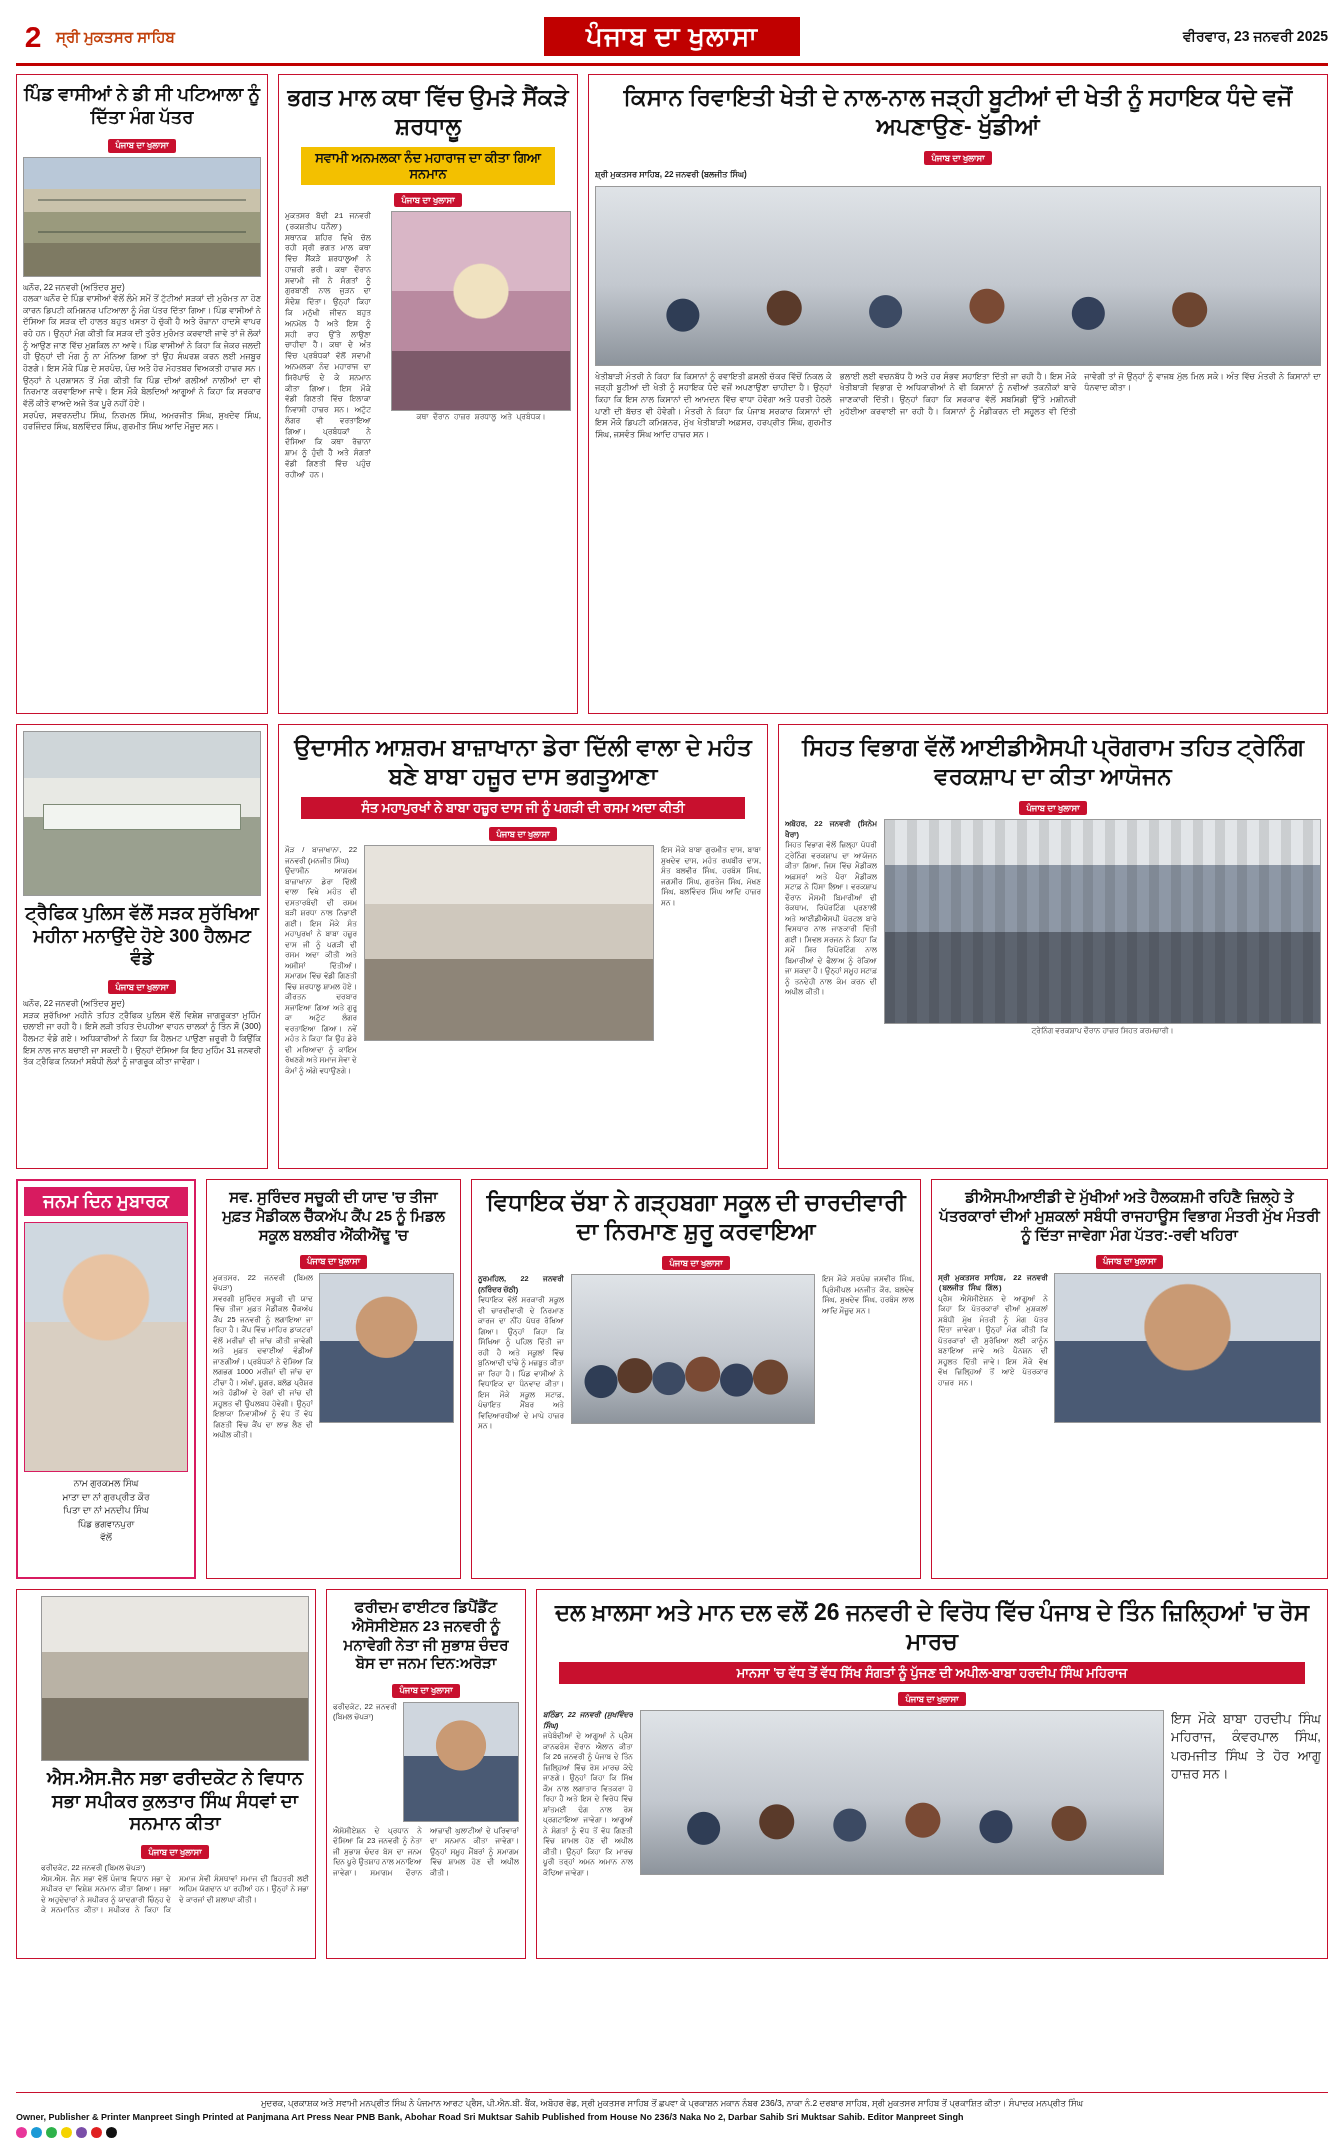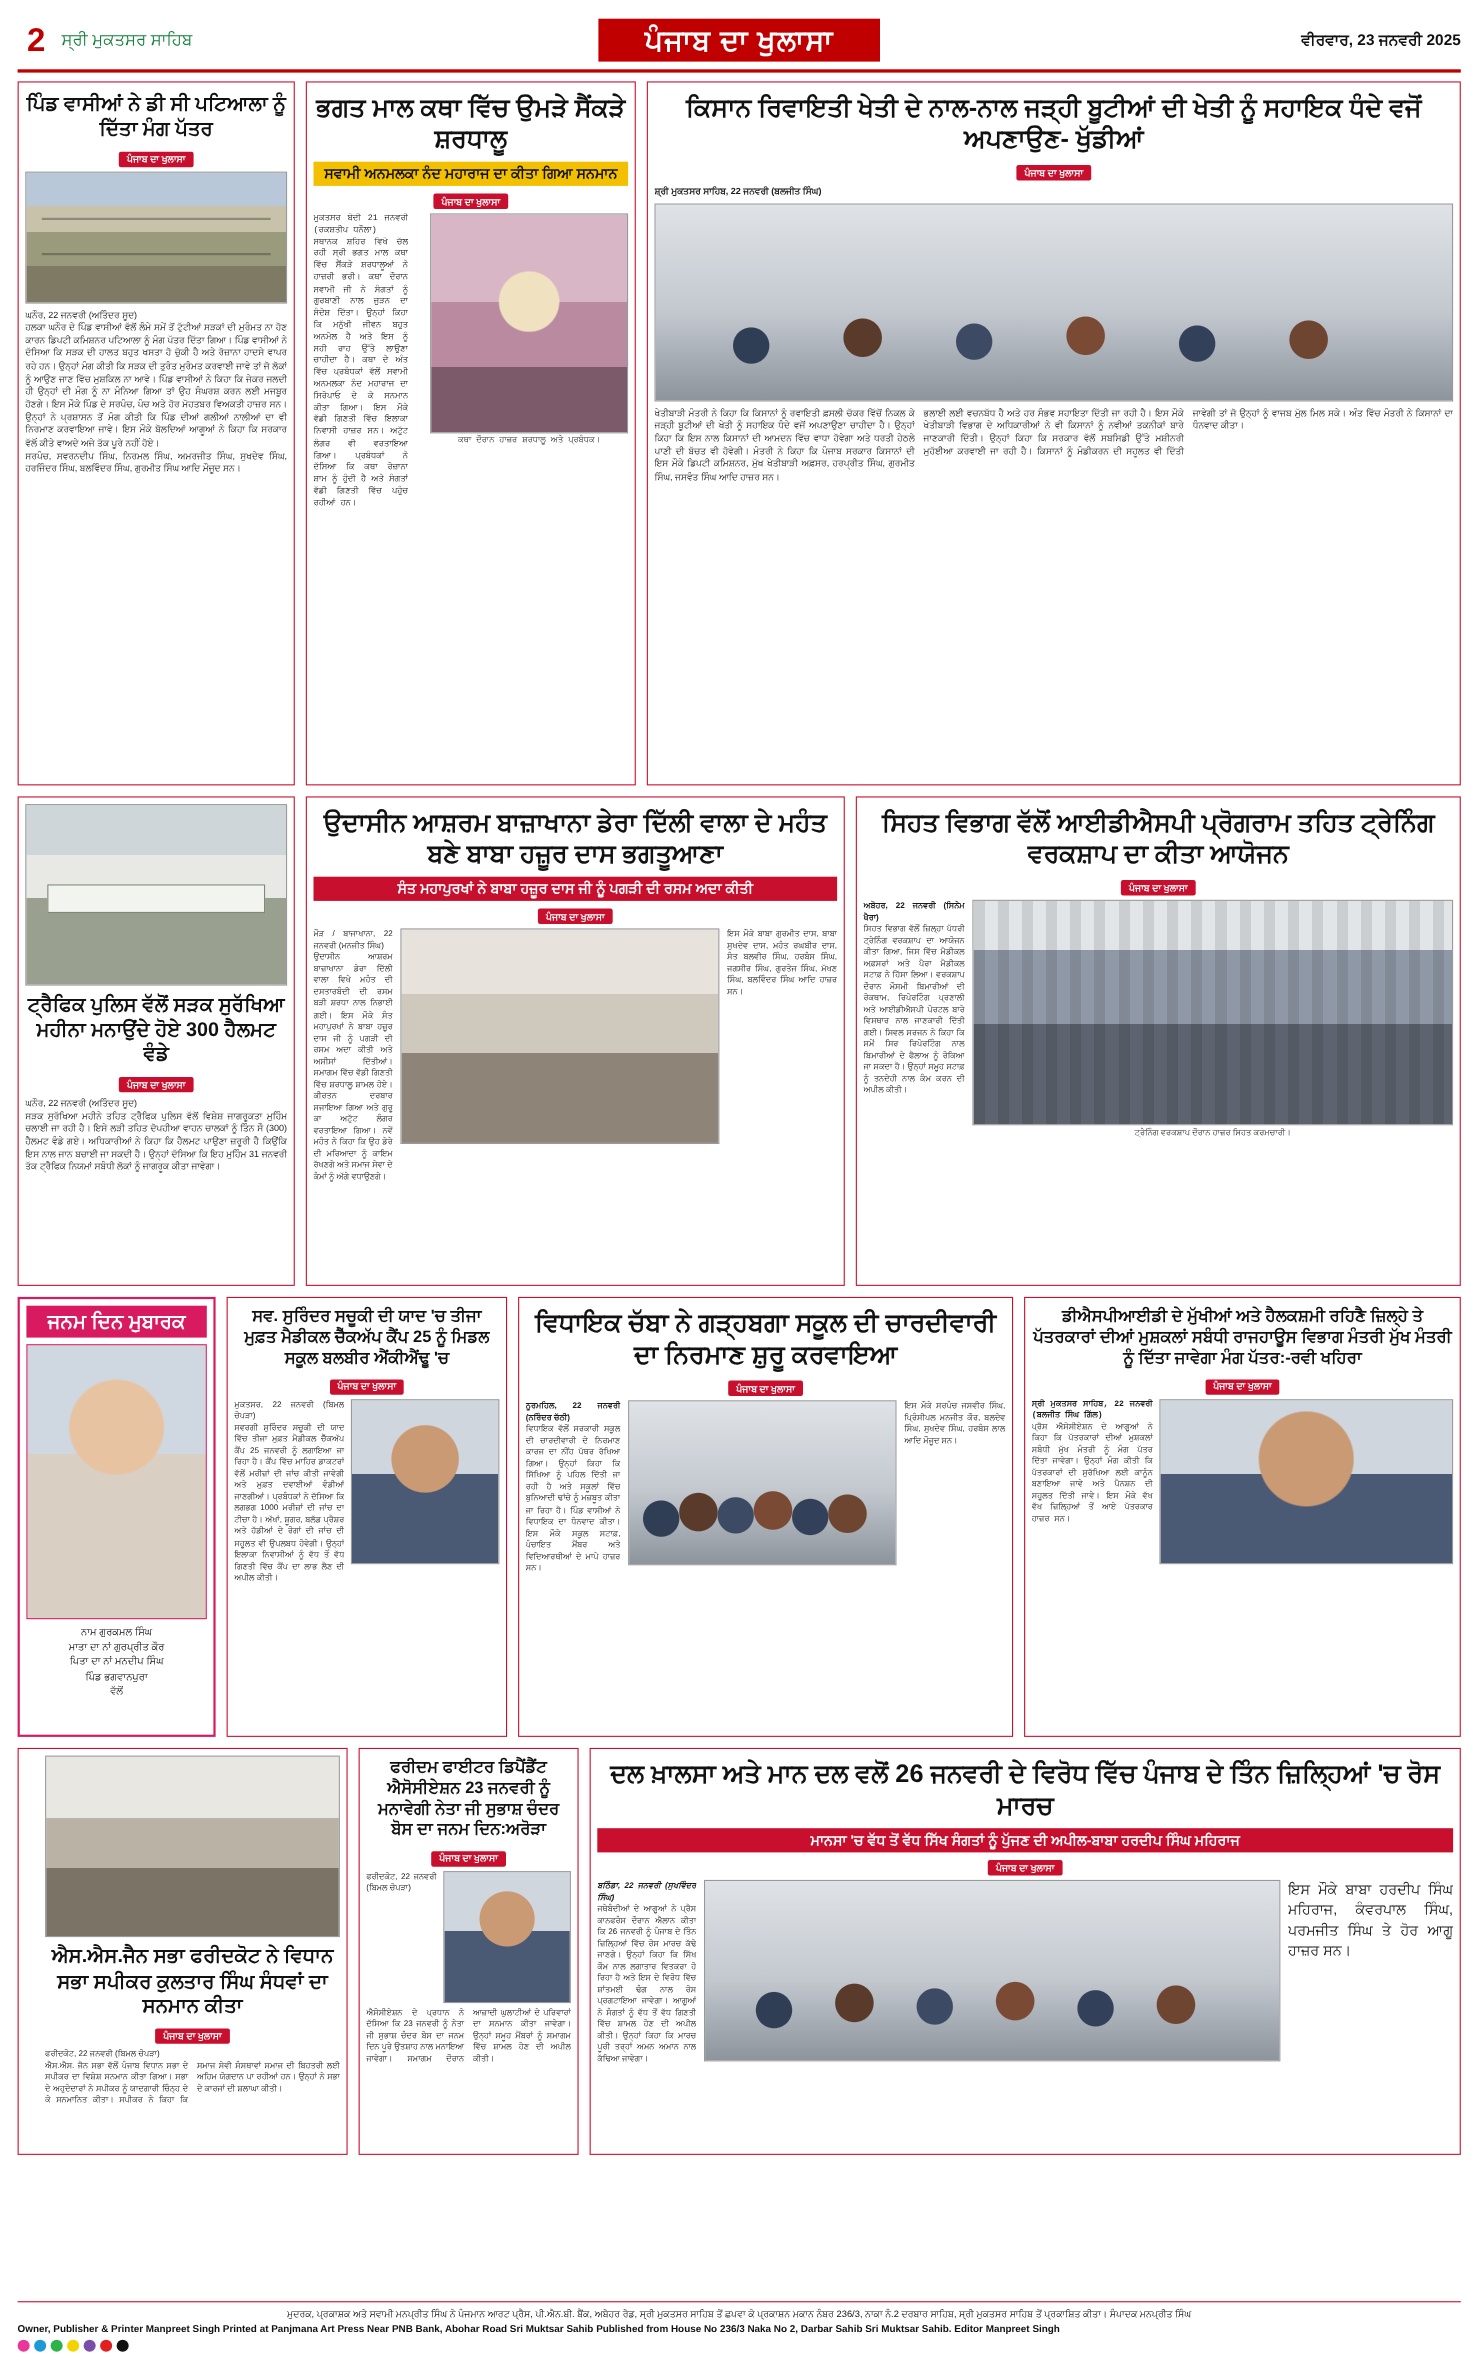--- a/index.html
+++ b/index.html
@@ -26,21 +26,21 @@
     height:52px;
   }
   .page-num {
     font-size:30px; font-weight:bold; color:#c00000;
     width:34px; text-align:center; line-height:34px;
   }
   .mast-left {
     flex:0 0 300px;
     display:flex; align-items:center; gap:6px;
   }
-  .mast-left-text { font-size:15px; font-weight:normal; color:#15803d; }
+  .mast-left-text { font-size:15px; font-weight:bold; color:#c2410c; }
   .mast-center {
     flex:1; display:flex; align-items:center; justify-content:center;
   }
   .mast-title {
     background:#c00000; color:#fff;
     font-size:26px; font-weight:bold;
     padding:4px 42px;
     letter-spacing:1px;
   }
   .mast-right {
@@ -60,21 +60,21 @@
 
   .headline {
     font-size:23px; font-weight:bold; text-align:center;
     line-height:1.25; color:#111; margin:2px 0 6px 0;
   }
   .headline.sm { font-size:18px; }
   .headline.xs { font-size:15px; }
   .subhead {
     background:#f3c000; color:#111;
     font-size:13px; font-weight:bold; text-align:center;
-    padding:3px 4px; margin:4px 0;
+    padding:3px 4px; margin:4px 16px;
   }
   .subhead.red { background:#c8102e; color:#fff; }
   .byline {
     display:inline-block;
     background:#c8102e; color:#fff;
     font-size:8.5px; font-weight:bold;
     padding:1.5px 7px; border-radius:2px;
     margin:3px 0 4px 0;
   }
   .byline-wrap { text-align:center; }

